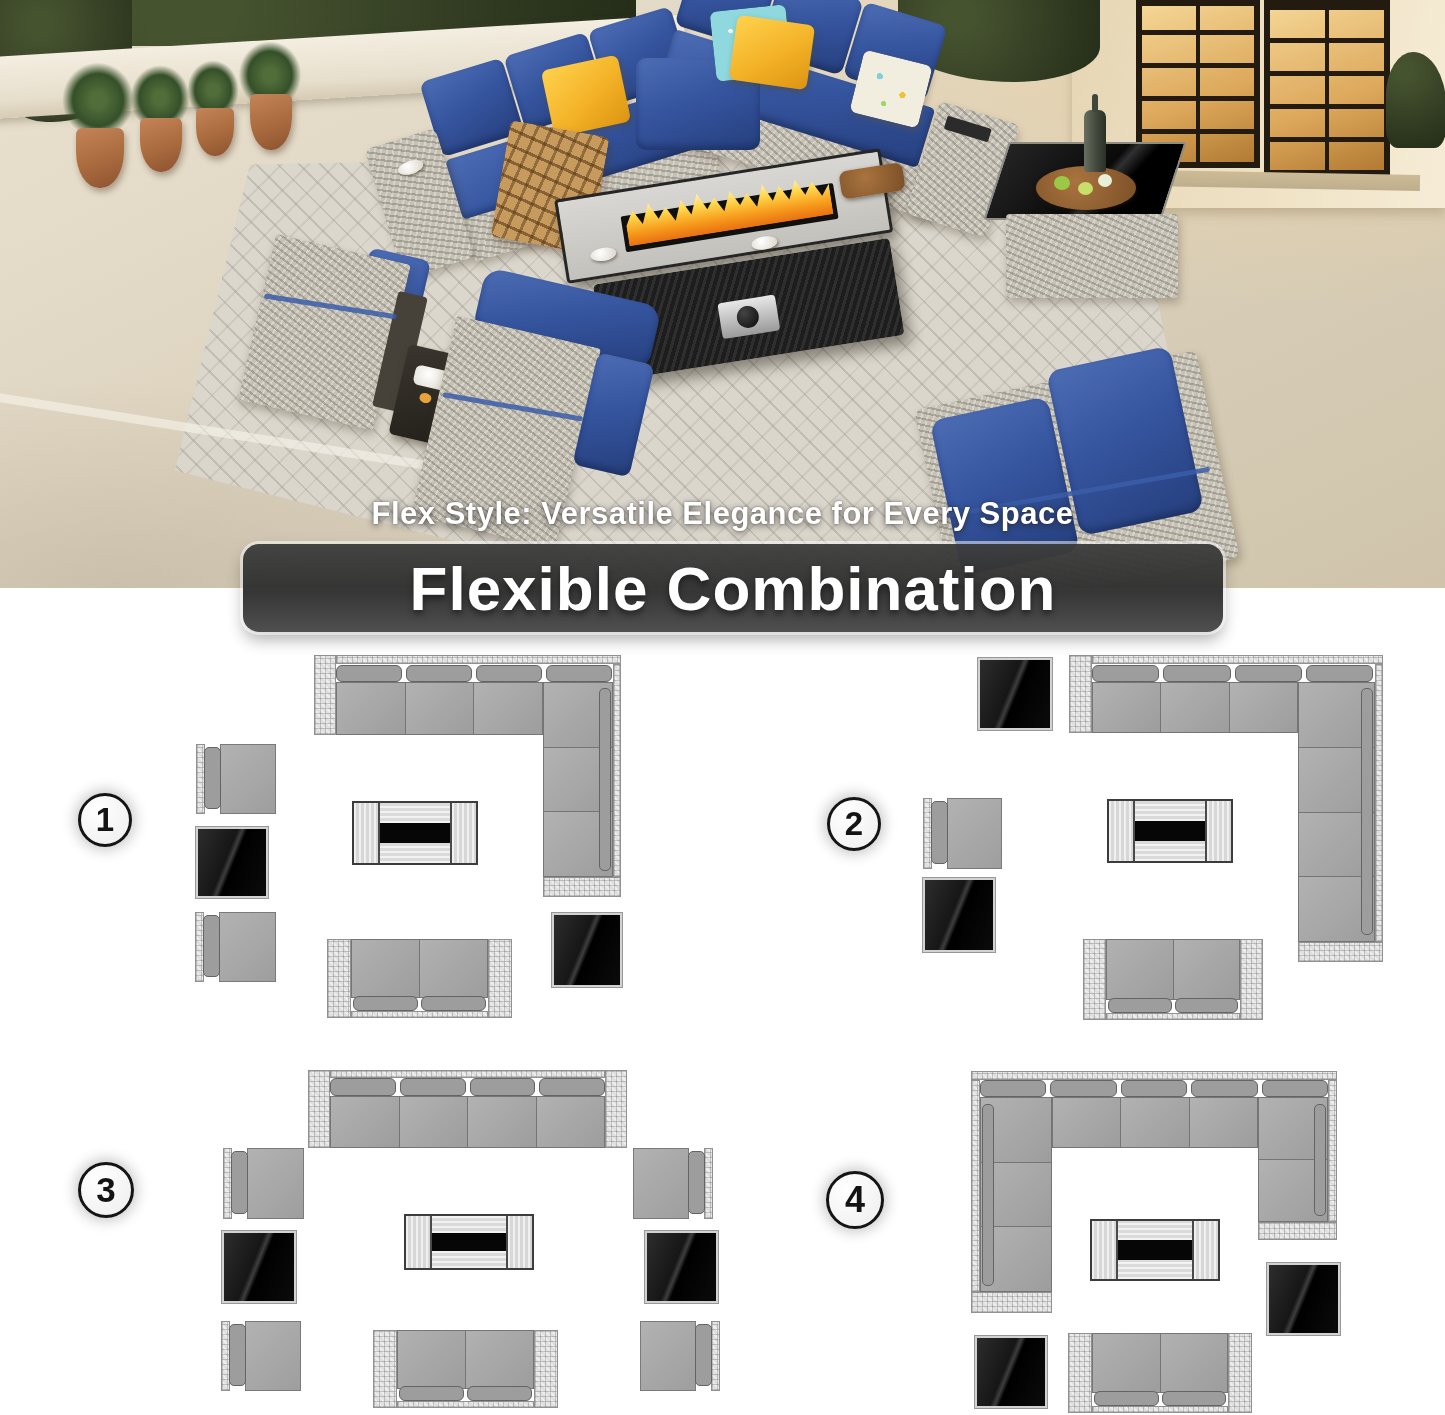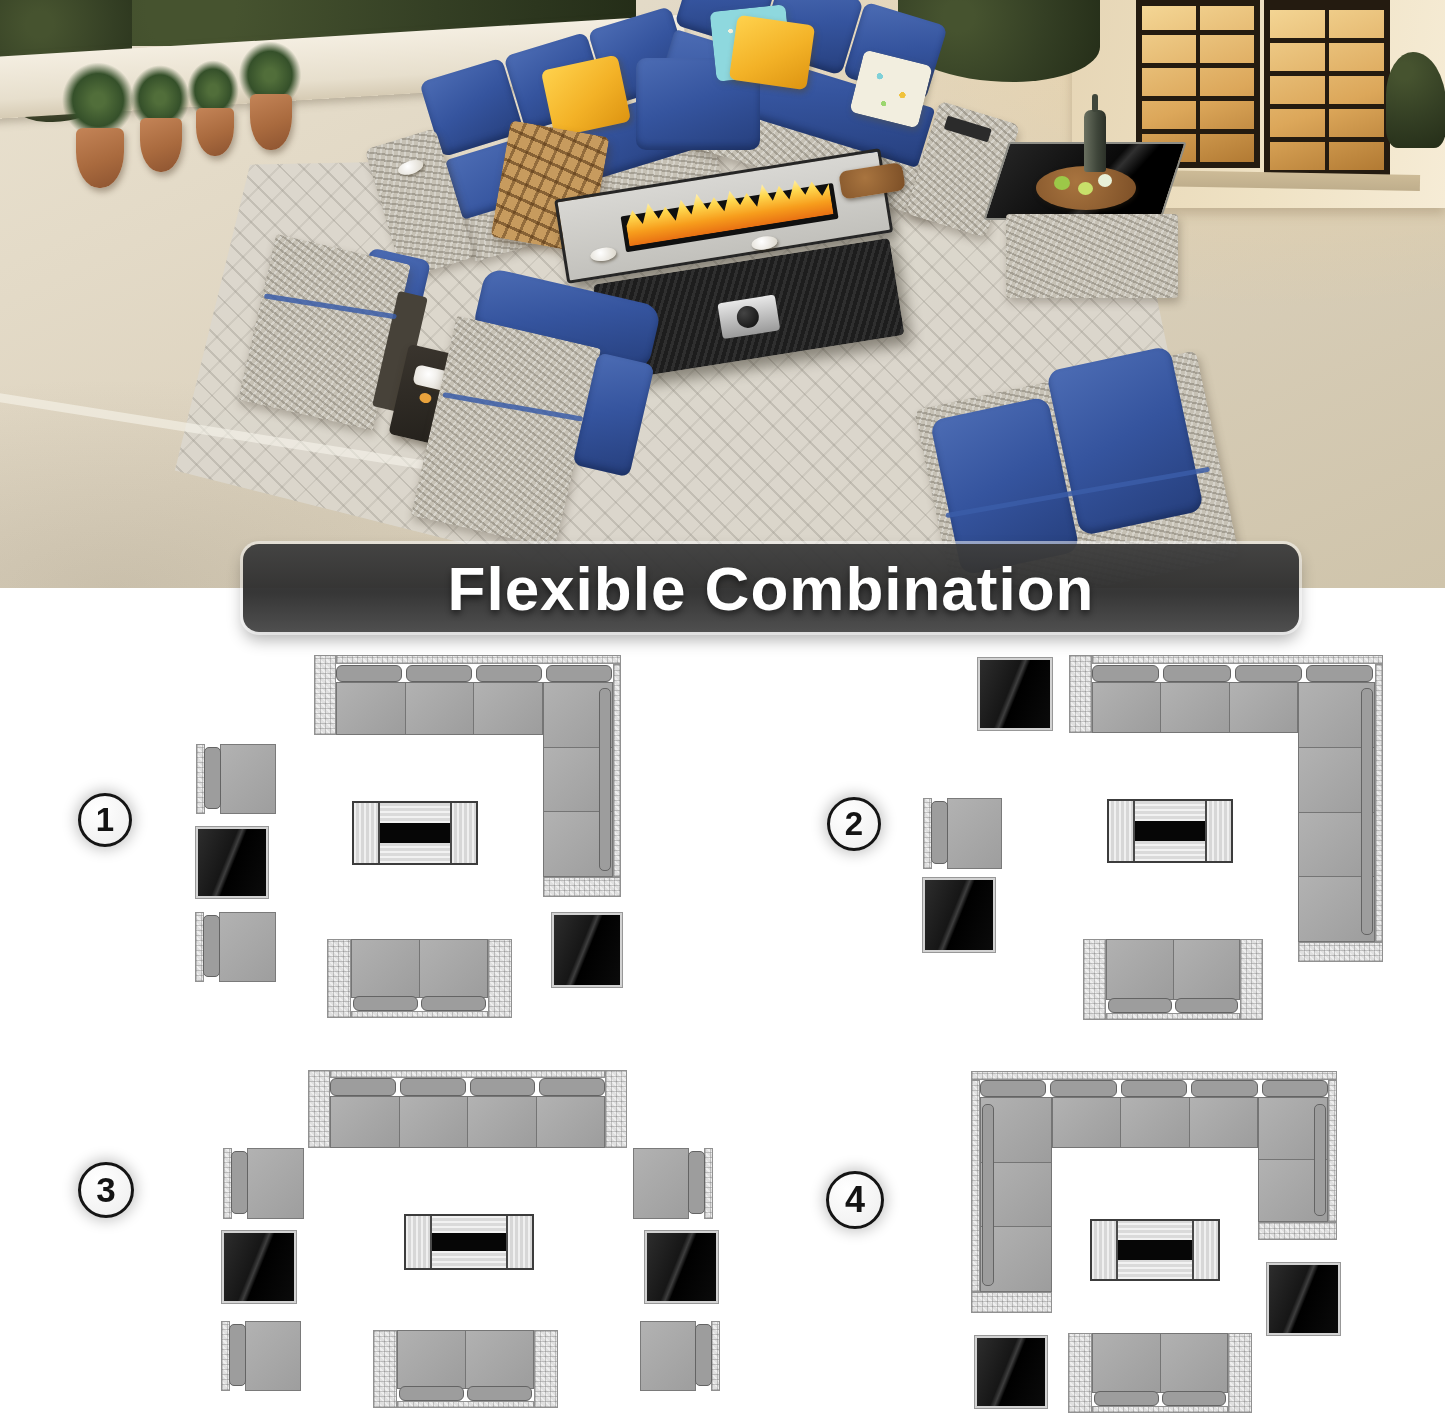--- a/index.html
+++ b/index.html
@@ -92,21 +92,21 @@
        background:#3f463a;border-radius:3px;}
   .strap{background:#3b5da8;opacity:.85;border-radius:3px;}
   .sideblock{background:#474239;border-radius:4px;}
   .traybox{background:linear-gradient(160deg,#3a352e,#23201b);border-radius:5px;
        box-shadow:3px 5px 8px rgba(50,40,25,.45);}
 
   
   #tagline{position:absolute;left:0;right:0;top:496px;text-align:center;
        font-size:31px;font-weight:bold;color:#fff;letter-spacing:.5px;
        text-shadow:0 2px 7px rgba(30,30,30,.65),0 0 2px rgba(30,30,30,.5);z-index:30;}
-  #banner{position:absolute;left:243px;top:544px;width:1056px;height:88px;border-radius:16px;
+  #banner{position:absolute;left:243px;top:544px;width:980px;height:88px;border-radius:16px;
        background:linear-gradient(180deg,rgba(62,62,62,.96) 0%,rgba(46,46,46,.96) 55%,rgba(72,72,72,.96) 100%);
        box-shadow:0 0 0 3px rgba(255,255,255,.5),0 8px 16px rgba(0,0,0,.30);
        display:flex;align-items:center;justify-content:center;z-index:40;}
   #banner span{font-size:62px;font-weight:bold;color:#fff;letter-spacing:1px;
        text-shadow:0 4px 6px rgba(0,0,0,.45);white-space:nowrap;}
 
   
   #diagram-layer{position:absolute;left:0;top:0;width:1445px;height:1415px;}
   .badge{position:absolute;box-sizing:border-box;border-radius:50%;
        background:radial-gradient(circle at 35% 30%,#ffffff,#ededed);
@@ -253,20 +253,21 @@
     <div class="strap abs" style="left:4px;top:122px;width:142px;height:5px;transform:rotate(-3deg);"></div>
   </div>
 
   <div class="abs" style="left:915px;top:340px;width:320px;height:260px;transform:rotate(-12deg);">
     <div class="wicker-ph abs" style="left:15px;top:38px;width:288px;height:212px;"></div>
     <div class="navy abs" style="left:28px;top:52px;width:120px;height:158px;border-radius:14px;"></div>
     <div class="navy abs" style="left:152px;top:28px;width:126px;height:168px;border-radius:14px;"></div>
     <div class="strap abs" style="left:24px;top:150px;width:268px;height:5px;transform:rotate(2deg);"></div>
   </div>
 
+  <div id="tagline">Flex Style: Versatile Elegance for Every Space</div>
 </div>
 
 <div id="banner">
   <span>Flexible Combination</span>
 </div>
 
 <div id="diagram-layer">
     <div class="badge" style="left: 78px; top: 793px; width: 54px; height: 54px; position: absolute; font-size: 33px;">1</div>
     <div class="wicker" style="left: 314px; top: 655px; width: 22px; height: 80px; position: absolute;"></div>
     <div class="wicker" style="left: 336px; top: 655px; width: 285px; height: 9px; position: absolute;"></div>

